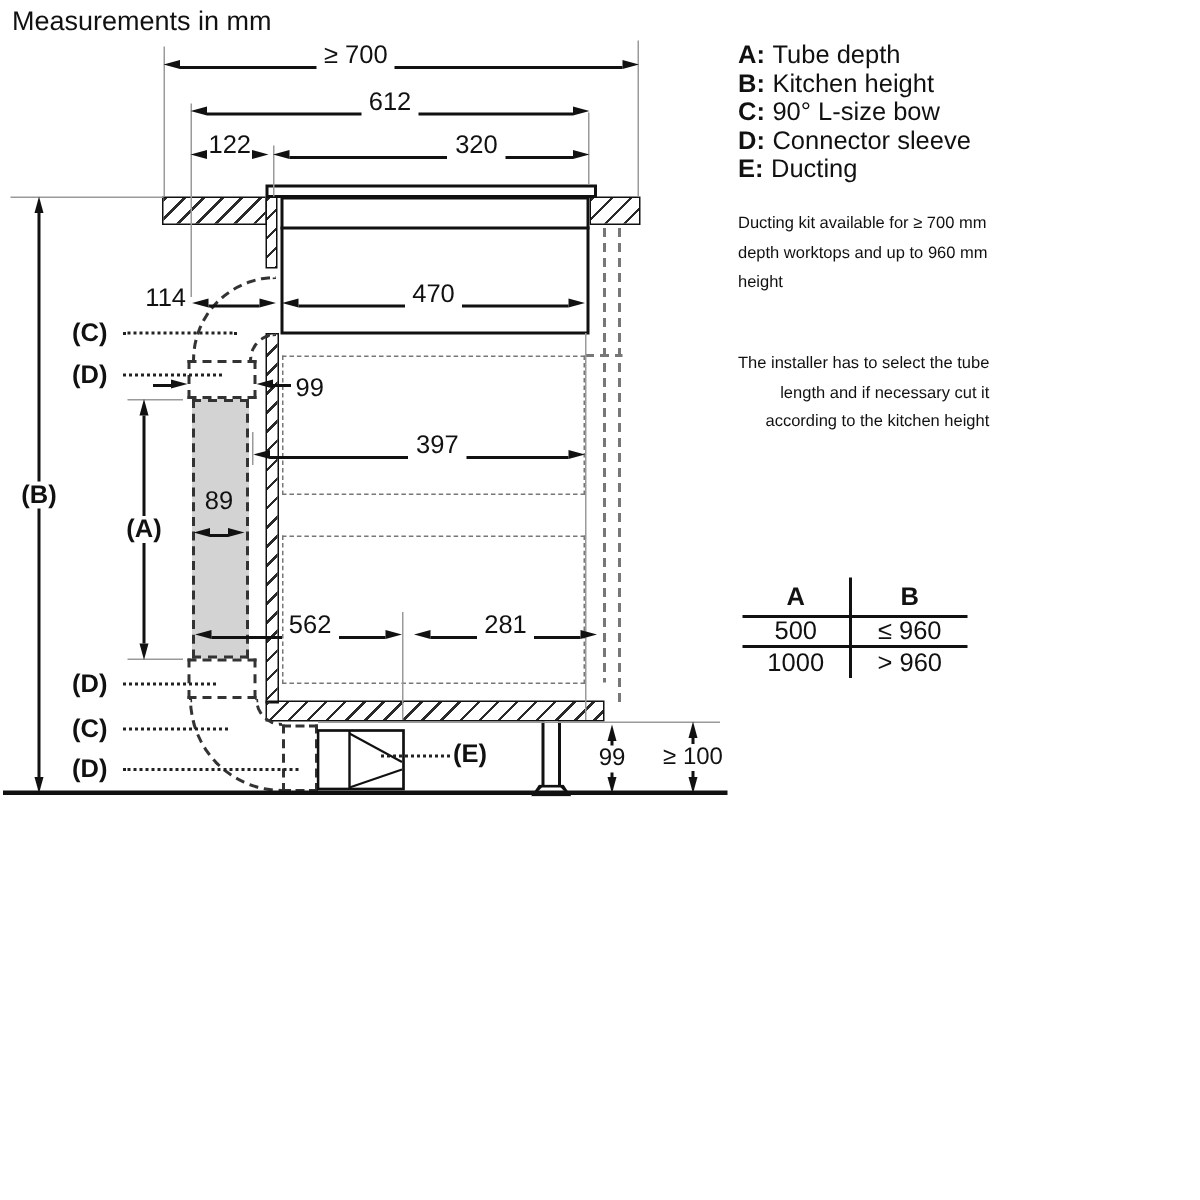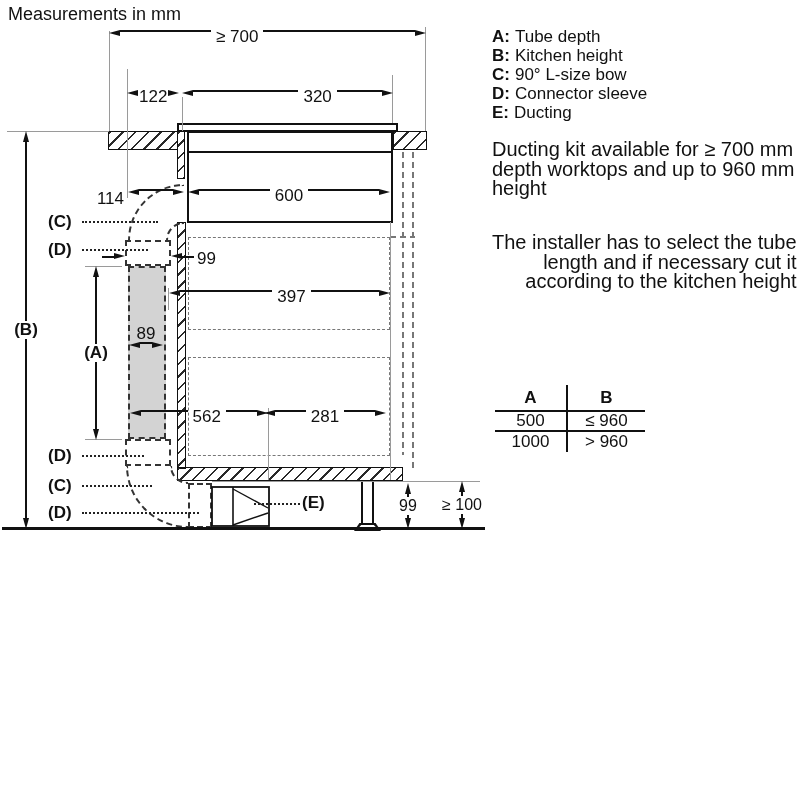--- a/index.html
+++ b/index.html
@@ -18,39 +18,39 @@
   .dgv{position:absolute;width:1.6px;background:repeating-linear-gradient(180deg,#777 0 6px,transparent 6px 10px);}
   .dgh{position:absolute;height:1.6px;background:repeating-linear-gradient(90deg,#777 0 6px,transparent 6px 10px);}
   .drect{position:absolute;box-sizing:border-box;border:1.7px dashed #777;}
   
   .duct{position:absolute;box-sizing:border-box;border:2px dashed #333;}
   .arc-tl{position:absolute;box-sizing:border-box;border:0;border-top:2px dashed #333;
           border-left:2px dashed #333;border-top-left-radius:100%;}
   .arc-bl{position:absolute;box-sizing:border-box;border:0;border-bottom:2px dashed #333;
           border-left:2px dashed #333;border-bottom-left-radius:100%;}
   
-  .hdim{position:absolute;display:flex;align-items:flex-start;height:16px;}
+  .hdim{position:absolute;display:flex;align-items:flex-end;height:16px;}
   .hdim .ln{flex:1;height:0;border-top:2px solid #111;}
   .hdim .tx{padding:0 5px;font-size:17px;line-height:16px;white-space:nowrap;transform:translateY(-1px);}
   .ah{width:0;height:0;flex:none;}
   .ah.l{border-top:3.5px solid transparent;border-bottom:3.5px solid transparent;border-right:11px solid #111;}
   .ah.r{border-top:3.5px solid transparent;border-bottom:3.5px solid transparent;border-left:11px solid #111;}
   .vdim{position:absolute;display:flex;flex-direction:column;align-items:center;}
   .vdim .vln{flex:1;width:0;border-left:2px solid #111;}
   .vdim .tx{font-size:17px;white-space:nowrap;line-height:18px;}
   .av{width:0;height:0;flex:none;}
   .av.u{border-left:3.5px solid transparent;border-right:3.5px solid transparent;border-bottom:11px solid #111;}
   .av.d{border-left:3.5px solid transparent;border-right:3.5px solid transparent;border-top:11px solid #111;}
   .bold{font-weight:bold;}
   .dimlabel{position:absolute;font-size:17px;white-space:nowrap;}
   .reflabel{position:absolute;font-size:17px;font-weight:bold;white-space:nowrap;}
   .lead{position:absolute;height:0;border-top:2px dotted #222;}
   
   .lrow{display:flex;gap:5px;font-size:17px;line-height:19px;}
-  .note{position:absolute;font-size:20px;line-height:19.5px;white-space:pre-line;}
+  .note{position:absolute;font-size:11px;line-height:19.5px;white-space:pre-line;}
   
   .mtable{position:absolute;display:grid;grid-template-columns:73px 77px;}
   .mtable .c{display:flex;align-items:center;justify-content:center;font-size:17px;height:20px;box-sizing:border-box;}
   .mtable .h{font-weight:bold;height:27px;}
   .mtable .bb{border-bottom:2px solid #111;}
   .mtable .br{border-right:2px solid #111;}
 </style>
 </head>
 <body>
 
@@ -106,20 +106,27 @@
 
   <div class="blkline" style="left:2px;top:527px;width:483px;height:3px;"></div>
 
   <div class="hdim" style="left:109px;top:30px;width:317px;">
     <i class="ah l"></i>
       <i class="ln" style="flex:.75;"></i>
     <span class="tx">≥ 700</span>
     <i class="ln" style="flex:1.25;"></i>
       <i class="ah r"></i>
   </div>
+  <div class="hdim" style="left:127px;top:61px;width:266px;">
+    <i class="ah l"></i>
+      <i class="ln"></i>
+    <span class="tx">612</span>
+    <i class="ln"></i>
+      <i class="ah r"></i>
+  </div>
   <div class="hdim" style="left:127px;top:90px;width:55px;">
     <i class="ah l"></i>
     <span class="tx" style="padding:0 1px;">122</span>
     <i class="ah r"></i>
   </div>
   <div class="hdim" style="left:182px;top:90px;width:211px;">
     <i class="ah l"></i>
       <i class="ln" style="flex:1.4;"></i>
     <span class="tx">320</span>
     <i class="ln" style="flex:.6;"></i>
@@ -127,21 +134,21 @@
   </div>
   <div class="hdim" style="left:128px;top:189px;width:56px;">
     <i class="ah l"></i>
       <i class="ln"></i>
       <i class="ah r"></i>
   </div>
   <div class="dimlabel" style="left:84px;top:189px;width:40px;text-align:right;">114</div>
   <div class="hdim" style="left:188px;top:189px;width:202px;">
     <i class="ah l"></i>
       <i class="ln"></i>
-    <span class="tx">600</span>
+    <span class="tx">470</span>
     <i class="ln"></i>
       <i class="ah r"></i>
   </div>
 
   <div class="blkline" style="left:102px;top:256px;width:12px;height:2px;"></div>
   <i class="ah r abs" style="left:114px;top:253px;"></i>
   <i class="ah l abs" style="left:171px;top:253px;"></i>
   <div class="blkline" style="left:182px;top:256px;width:12px;height:2px;"></div>
   <div class="dimlabel" style="left:197px;top:249px;">99</div>
 
@@ -159,21 +166,21 @@
       <i class="ln"></i>
       <i class="ah r"></i>
   </div>
   <div class="hdim" style="left:130px;top:410px;width:138px;">
     <i class="ah l"></i>
       <i class="ln" style="flex:1.2;"></i>
     <span class="tx">562</span>
     <i class="ln" style="flex:.8;"></i>
       <i class="ah r"></i>
   </div>
-  <div class="hdim" style="left:264px;top:410px;width:122px;">
+  <div class="hdim" style="left:276px;top:410px;width:122px;">
     <i class="ah l"></i>
       <i class="ln"></i>
     <span class="tx">281</span>
     <i class="ln"></i>
       <i class="ah r"></i>
   </div>
 
   <div class="vdim" style="left:7px;top:131px;width:38px;height:398px;">
     <i class="av u"></i>
       <i class="vln"></i>

